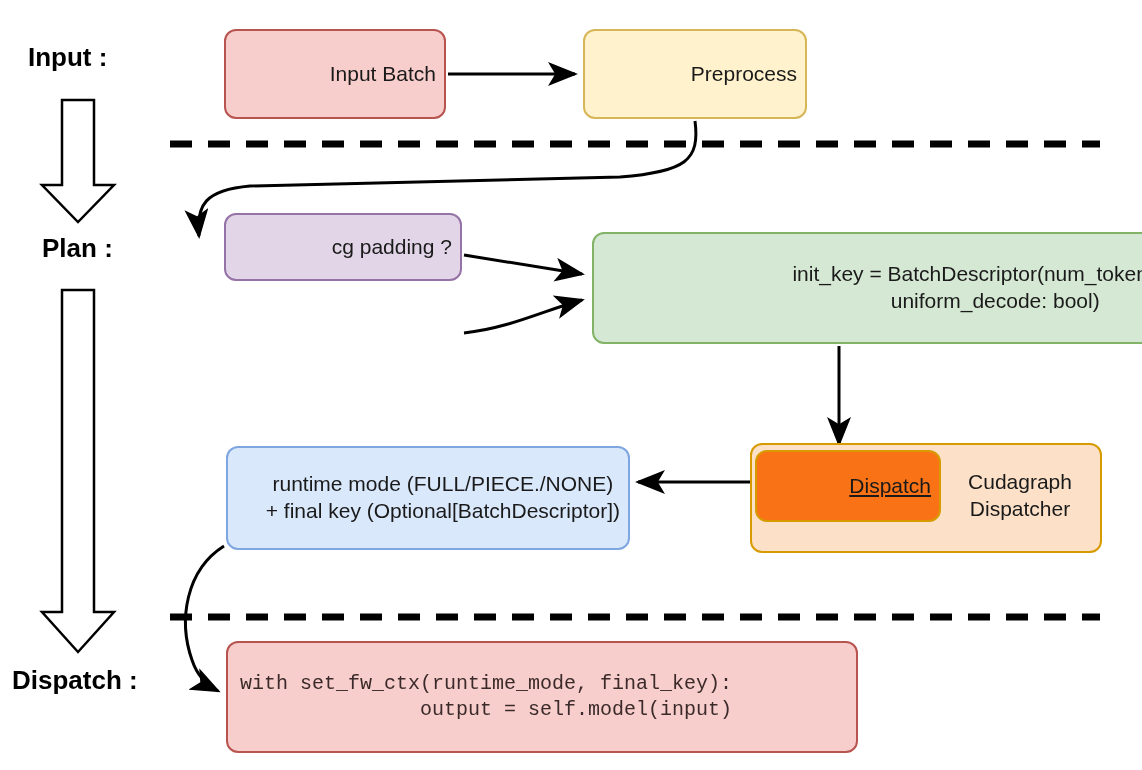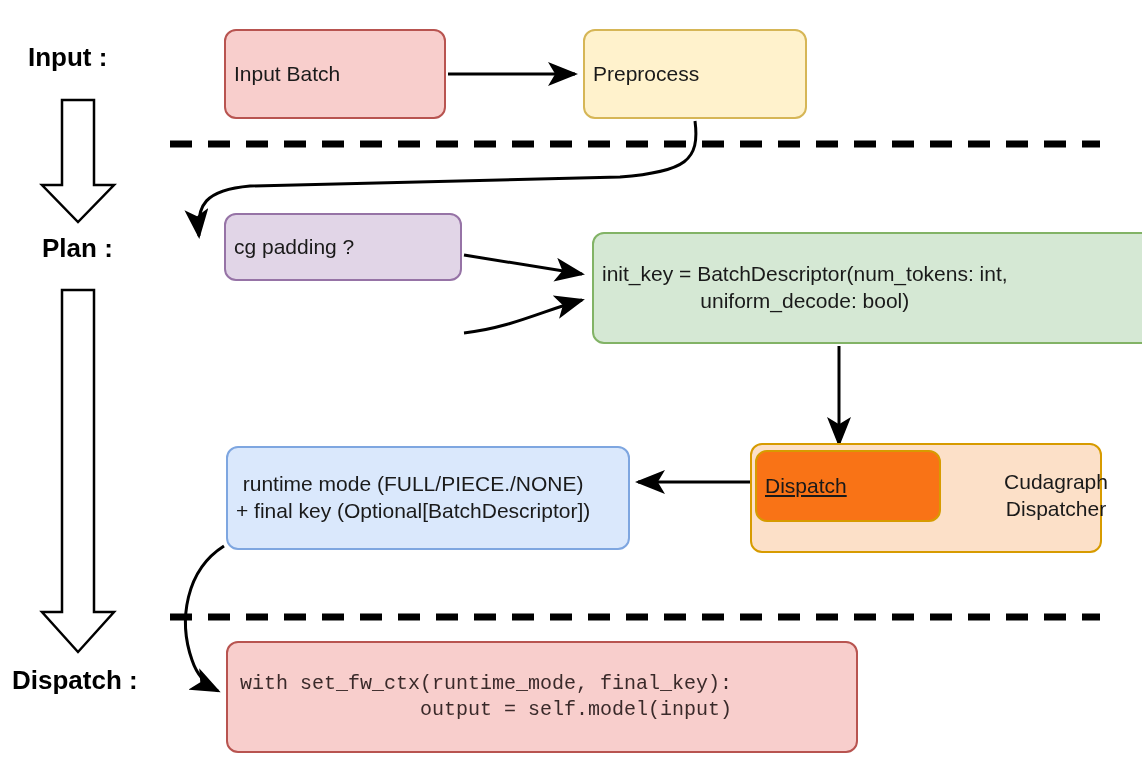--- a/index.html
+++ b/index.html
@@ -23,21 +23,21 @@
     font-weight: bold;
     font-size: 26px;
     color: #000000;
     white-space: nowrap;
   }
   .node {
     position: absolute;
     box-sizing: border-box;
     display: flex;
     align-items: center;
-    justify-content: flex-start;
+    justify-content: flex-end;
     text-align: center;
     border-style: solid;
     border-width: 2px;
     border-radius: 12px;
     font-family: "Liberation Sans", sans-serif;
     font-size: 21px;
     color: #1a1a1a;
     line-height: 1.28;
     padding: 2px 8px;
   }
@@ -125,21 +125,21 @@
   </div>
 
 
   <div class="node" style="left:592px; top:232px; width:616px; height:112px; background:#D5E8D4; border-color:#82B366;">
     <span style="white-space:pre-line;">init_key = BatchDescriptor(num_tokens: int,
 uniform_decode: bool)</span>
   </div>
 
   <div class="node group-label" style="left:750px; top:443px; width:352px; height:110px; background:#FCE0C8; border-color:#D79B00;">
   </div>
-  <div class="cudagraph-title" style="left:940px; top:468px; width:160px;padding-left:36px;">
+  <div class="cudagraph-title" style="left:940px; top:468px; width:160px;">
     <span style="white-space:pre-line;">Cudagraph
 Dispatcher</span>
   </div>
 
   <div class="node" style="left:755px; top:450px; width:186px; height:72px; background:#f97316; border-color:#D79B00;text-decoration:underline;">
     <span>Dispatch</span>
   </div>
 
   <div class="node" style="left:226px; top:446px; width:404px; height:104px; background:#DAE8FC; border-color:#7EA6E0;">
     <span style="white-space:pre-line;">runtime mode (FULL/PIECE./NONE)

